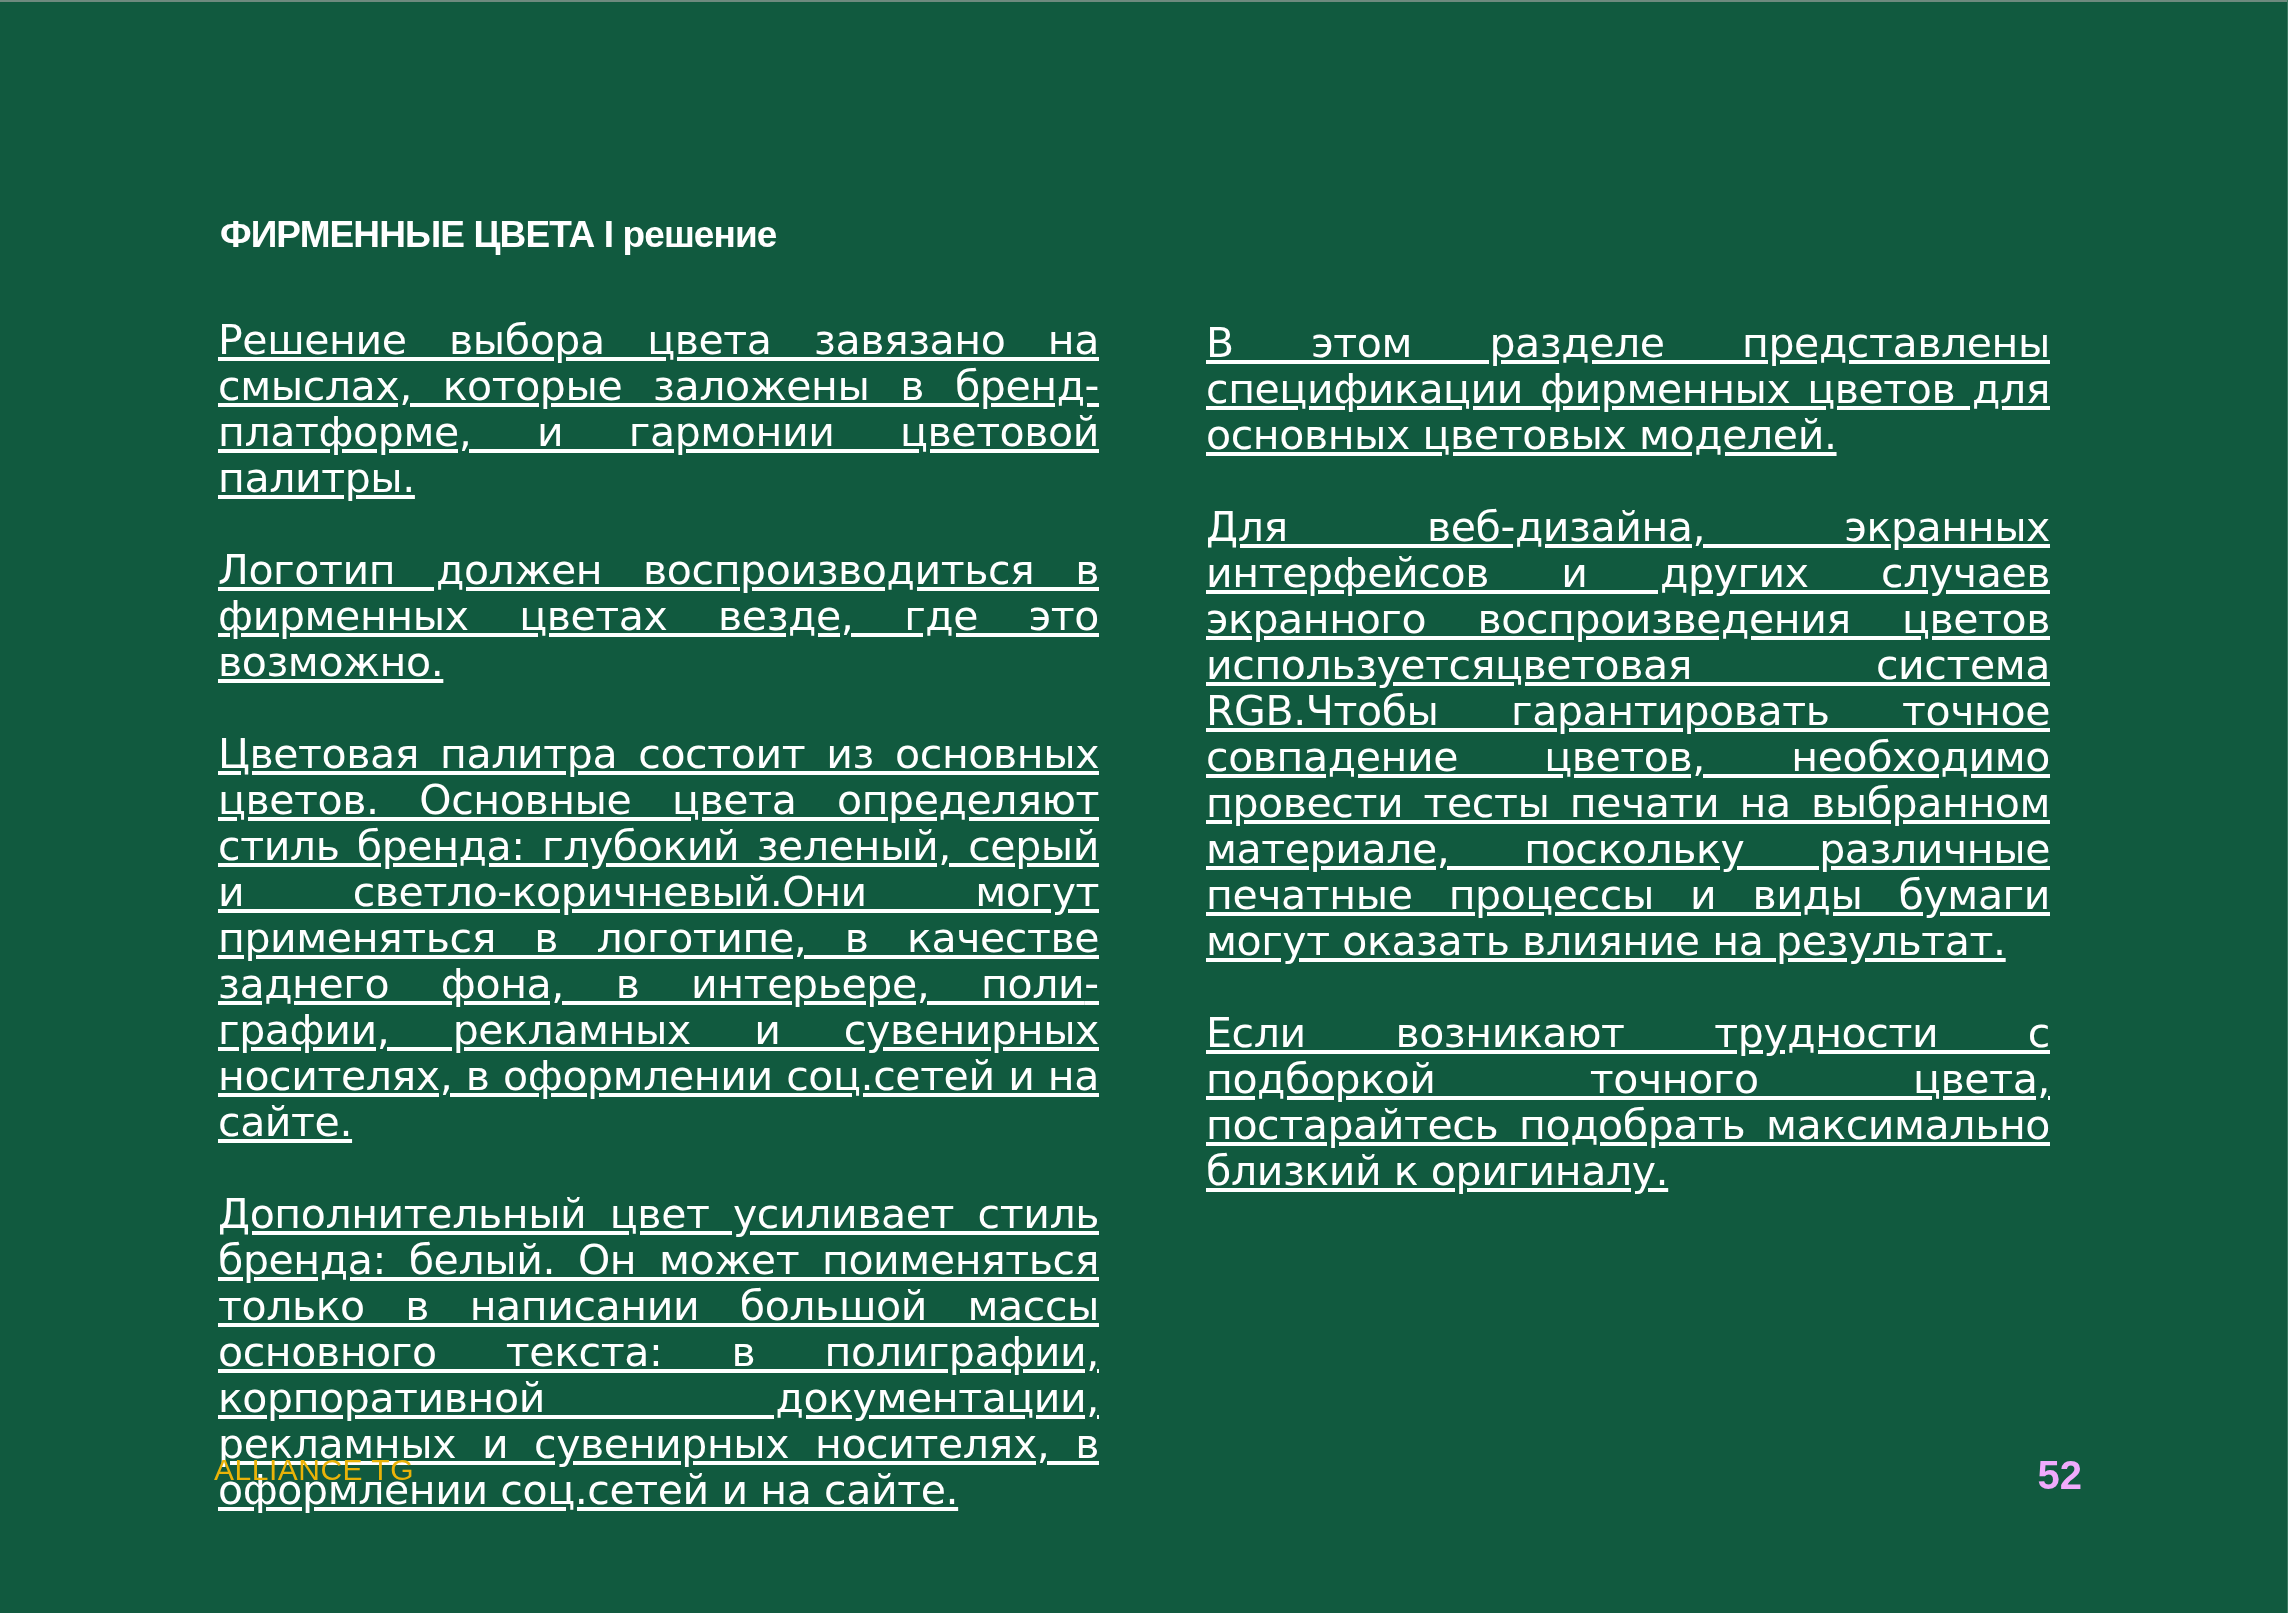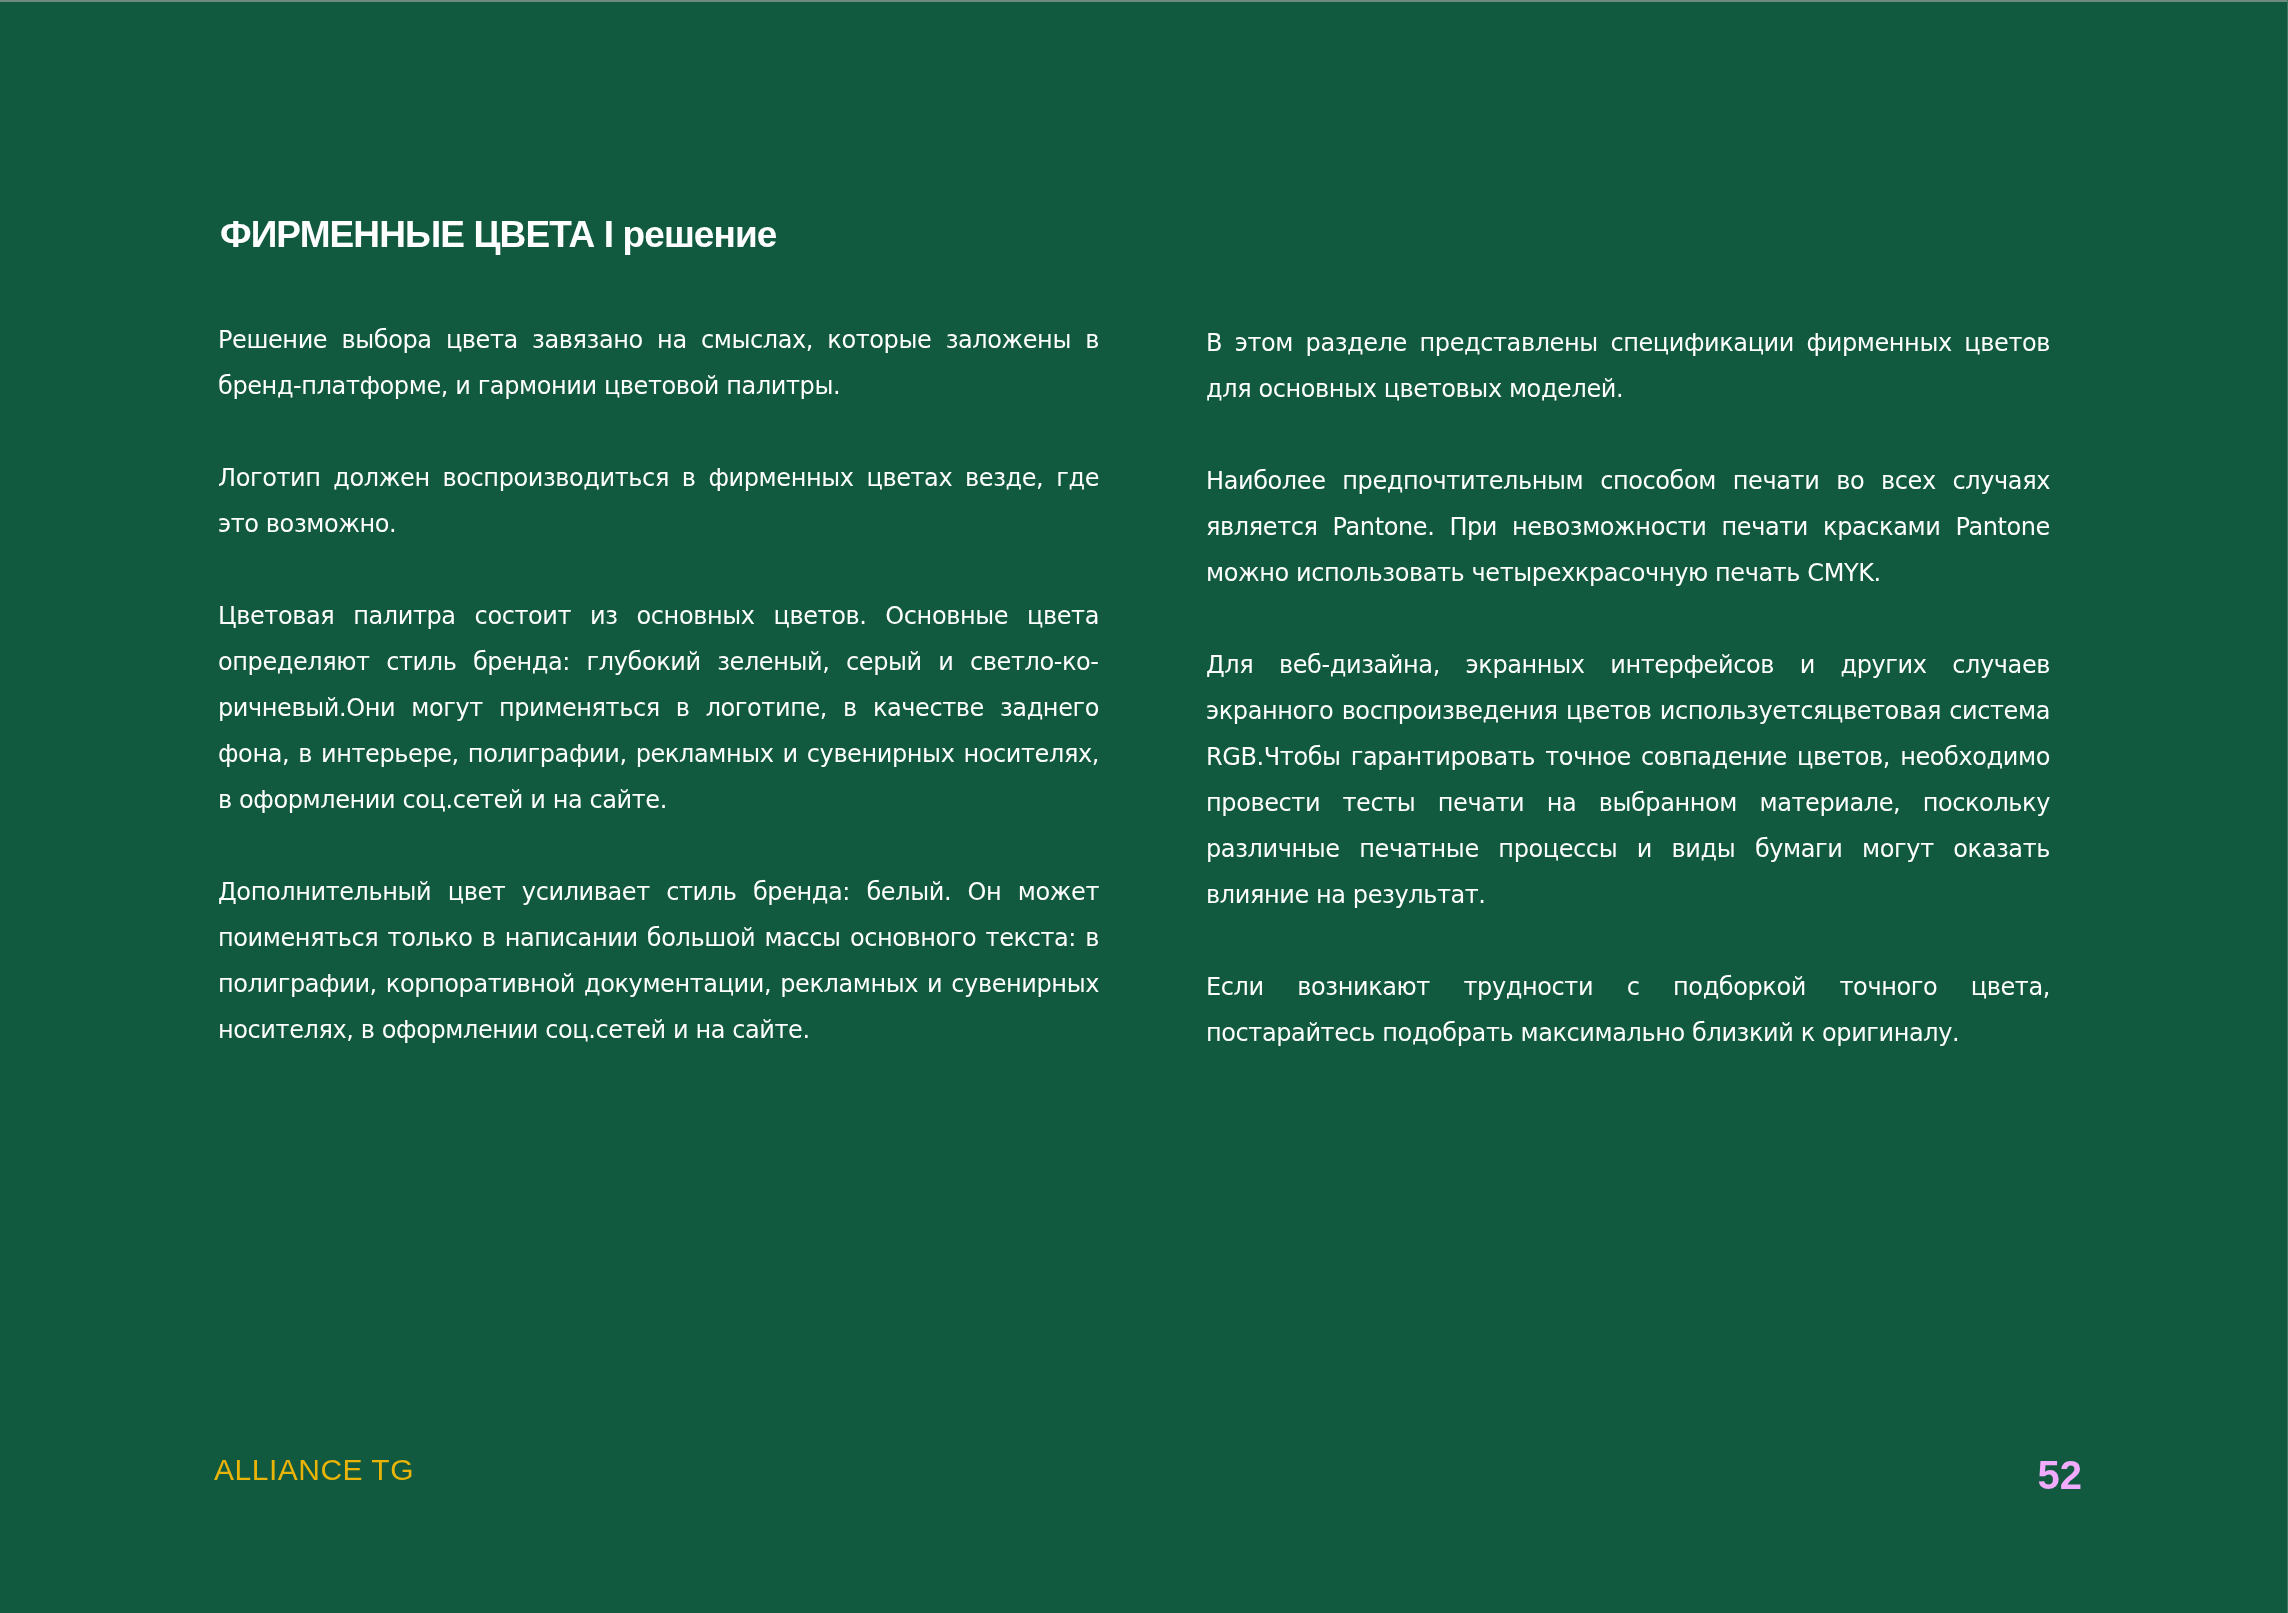--- a/index.html
+++ b/index.html
@@ -33,26 +33,27 @@
     font-family: "Liberation Sans", sans-serif;
     font-weight: bold;
     font-size: 37px;
     letter-spacing: -0.9px;
     line-height: 46px;
     white-space: nowrap;
   }
   .column {
     position: absolute;
     font-family: "DejaVu Sans", sans-serif;
-    font-size: 24px;
+    font-size: 41px;
     line-height: 46px;
     text-align: justify;
     hyphens: manual;
     letter-spacing: -0.4px;
     word-spacing: 0px;
+    text-decoration: underline;
   }
   .column p {
     margin: 0 0 46px 0;
   }
   .column p:last-child {
     margin-bottom: 0;
   }
   .col-left {
     left: 218px;
     top: 317px;
@@ -95,20 +96,19 @@
 
 <div class="column col-left">
   <p>Решение выбора цвета завязано на смыслах, которые заложены в бренд-платформе, и гармонии цветовой палитры.</p>
   <p>Логотип должен воспроизводиться в фирмен­ных цветах везде, где это возможно.</p>
   <p>Цветовая палитра состоит из основных цветов. Основные цвета определяют стиль бренда: глубокий зеленый, серый и светло-ко­ричневый.Они могут применяться в логотипе, в качестве заднего фона, в интерьере, поли­графии, рекламных и сувенирных носителях, в оформлении соц.сетей и на сайте.</p>
   <p>Дополнительный цвет усиливает стиль бренда: белый. Он может поименяться только в написании большой массы основного текста: в полиграфии, корпоративной доку­ментации, рекламных и сувенирных носите­лях, в оформлении соц.сетей и на сайте.</p>
 </div>
 
 <div class="column col-right">
   <p>В этом разделе представлены специфика­ции фирменных цветов для основных цвето­вых моделей.</p>
-  <p>Наиболее предпочтительным способом печати во всех случаях является Pantone. При невозможности печати красками Pantone можно использовать четырехкра­сочную печать CMYK.</p>
   <p>Для веб-дизайна, экранных интерфейсов и других случаев экранного воспроизведения цветов используетсяцветовая система RGB.Чтобы гарантировать точное совпаде­ние цветов, необходимо провести тесты печати на выбранном материале, поскольку различные печатные процессы и виды бумаги могут оказать влияние на результат.</p>
   <p>Если возникают трудности с подборкой точного цвета, постарайтесь подобрать максимально близкий к оригиналу.</p>
 </div>
 
 <div class="footer-brand">ALLIANCE TG</div>
 <div class="footer-page">52</div>
 
 
 </body></html>

